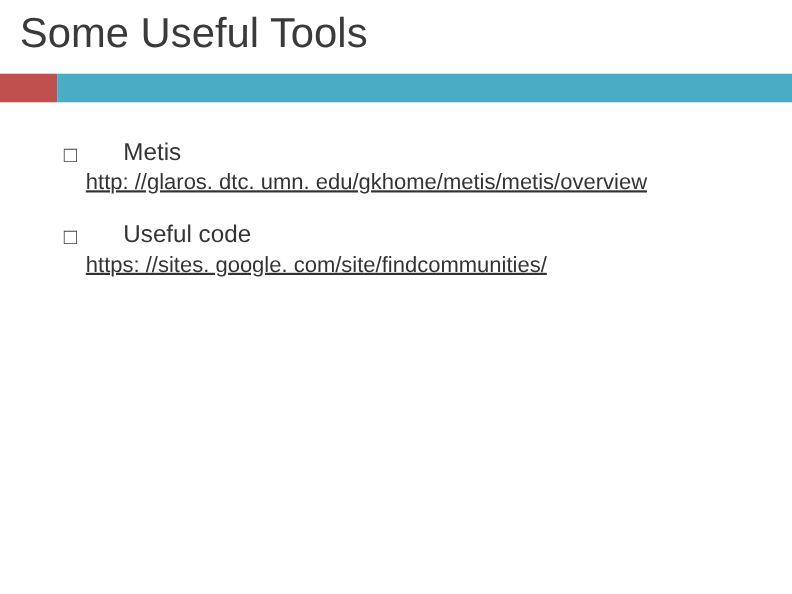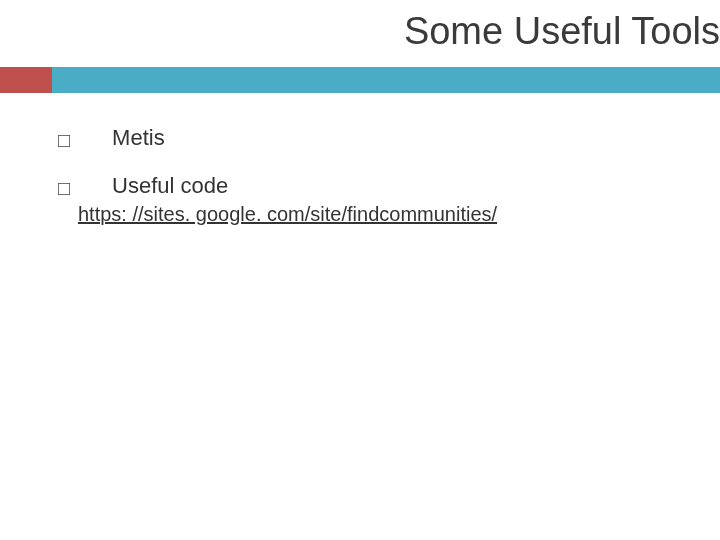--- a/index.html
+++ b/index.html
@@ -14,21 +14,20 @@
   .slide {
     width: 100%;
     height: 100%;
     padding: 10px 0 0 0;
   }
   .title {
     font-size: 38px;
     font-weight: 400;
     color: #3a3a3a;
     padding: 0 0 8px 18px;
-    text-align: right;
   }
   .accent-bar {
     width: 100%;
     height: 26px;
     display: flex;
     margin-top: 6px;
   }
   .accent-red {
     width: 52px;
     height: 100%;
@@ -99,20 +98,21 @@
     <div class="accent-red"></div>
     <div class="accent-teal"></div>
   </div>
 
   <div class="content">
 
     <div class="l2">
       <span class="l2-bullet">□</span>
       <span class="l2-text">Metis</span>
     </div>
+    <div class="link">http: //glaros. dtc. umn. edu/gkhome/metis/metis/overview</div>
 
     <div class="spacer"></div>
 
     <div class="l2">
       <span class="l2-bullet">□</span>
       <span class="l2-text">Useful code</span>
     </div>
     <div class="link">https: //sites. google. com/site/findcommunities/</div>
 
   </div>

